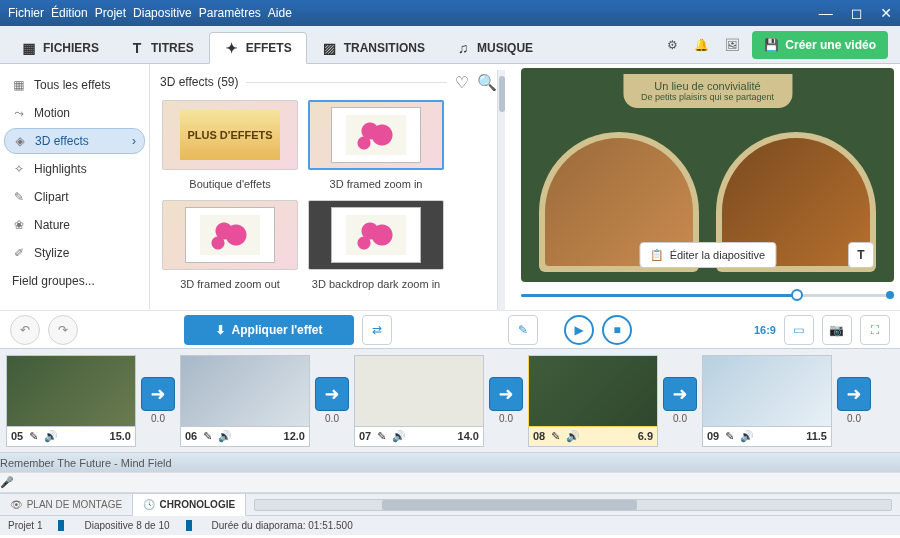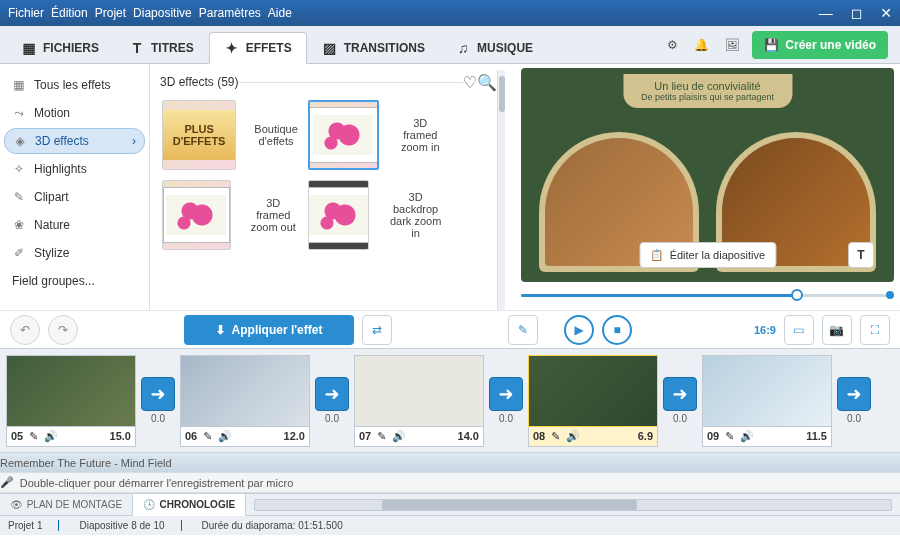--- a/index.html
+++ b/index.html
@@ -22,25 +22,25 @@
 .btn-create { background:#3ec36f; color:#fff; border:none; border-radius:4px; height:28px; padding:0 12px; font-size:12px; font-weight:600; display:flex; align-items:center; gap:6px; cursor:pointer; }
 
 
 .midrow { display:flex; height:246px; }
 .sidebar { width:150px; background:#fff; border-right:1px solid #e0e0e0; padding:8px 4px; }
 .cat { height:26px; display:flex; align-items:center; gap:8px; padding:0 8px; border-radius:12px; cursor:pointer; font-size:12px; color:#333; margin-bottom:2px; }
 .cat.active { background:#d6e6f6; border:1px solid #a6c6e6; color:#1a5a9a; }
 .cat .dot { width:14px; display:inline-block; text-align:center; color:#777; }
 
 .effectspane { flex:1; background:#fff; padding:6px 10px 0 10px; display:flex; flex-direction:column; }
-.efhead { display:flex; align-items:center; height:24px; font-size:12px; color:#333; }
+.efhead { display:flex; align-items:center; height:24px; font-size:12px; color:#333; gap:8px; }
 .efhead .line { flex:1; height:1px; background:#e0e0e0; }
 .efhead .ic { font-size:16px; color:#555; cursor:pointer; }
 .efgrid { flex:1; overflow:hidden; display:flex; flex-wrap:wrap; gap:10px; padding:6px 2px; align-content:flex-start; }
-.efitem { width:136px; display:flex; flex-direction:row; align-items:center; gap:18px; }
+.efitem { width:136px; display:flex; flex-direction:column; align-items:center; gap:8px; }
 .efthumb { width:136px; height:70px; background:linear-gradient(135deg,#efe0c9,#f5d8e0); border:1px solid #d0d0d0; border-radius:2px; position:relative; overflow:hidden; display:flex; align-items:center; justify-content:center; }
 .efthumb.sel { outline:2px solid #4aa0e8; outline-offset:-2px; }
 .efthumb .inner { width:90px; height:56px; background:#fff; border:1px solid #bbb; display:flex; align-items:center; justify-content:center; }
 .efthumb .flower { width:60px; height:40px; background:radial-gradient(circle at 40% 40%,#e84f9a 0 8px,transparent 9px),radial-gradient(circle at 60% 50%,#e84f9a 0 10px,transparent 11px),radial-gradient(circle at 30% 70%,#e84f9a 0 6px,transparent 7px),#f6f6ec; }
 .eflabel { font-size:11px; color:#444; text-align:center; }
 .efshop { width:100px; height:50px; background:linear-gradient(to bottom,#f6e39c,#e8b95b); display:flex; align-items:center; justify-content:center; color:#5a3b0a; font-weight:700; text-align:center; font-size:11px; line-height:1.1; }
 .efscr { width:8px; background:#eceff3; border-left:1px solid #d8dde2; }
 .efscrthumb { width:6px; height:36px; background:#b8c3ce; border-radius:3px; margin:6px auto 0; }
 
 
@@ -97,21 +97,21 @@
 .audiotrack.rec .mic { margin-right:6px; }
 
 
 .btmtabs { height:22px; background:#eceff3; display:flex; align-items:center; border-top:1px solid #c8d2dc;}
 .btab { height:22px; padding:0 10px; display:flex; align-items:center; gap:4px; font-size:10px; color:#666; border-right:1px solid #c8d2dc; cursor:pointer;}
 .btab.active { background:#fff; color:#333; font-weight:600;}
 .hscroll { flex:1; height:12px; margin:4px 8px; background:#dde2e8; border:1px solid #c2cad2; border-radius:2px; position:relative;}
 .hscroll .th { position:absolute; left:20%; width:40%; top:0; bottom:0; background:#b8c3ce; border-radius:2px;}
 
 .status { height:20px; background:#eceff3; border-top:1px solid #c8d2dc; display:flex; align-items:center; font-size:10px; color:#444; padding:0 8px; gap:20px;}
-.status .cell { border-right:1px solid #0369a1; padding-right:16px;}
+.status .cell { border-right:6px solid #0369a1; padding-right:16px;}
 </style>
 </head>
 <body>
 
 <div class="titlebar">
   <div class="menu">
     <span>Fichier</span>
     <span>Édition</span>
     <span>Projet</span>
     <span>Diapositive</span>
@@ -365,21 +365,20 @@
       <div class="dur">0.0</div>
     </div>
 </div>
 
 <div class="audiosec">
   <div class="audiotrack wave">
       <span>Remember The Future - Mind Field</span>
     </div>
   <div class="audiotrack rec">
       <span class="mic">🎤</span>
-      <span>Double-cliquer pour démarrer l'enregistrement par micro</span>
     </div>
 </div>
 
 <div class="btmtabs">
   <div class="btab">
       <span>👁</span>
       <span>PLAN DE MONTAGE</span>
     </div>
   <div class="btab active">
       <span>🕓</span>

